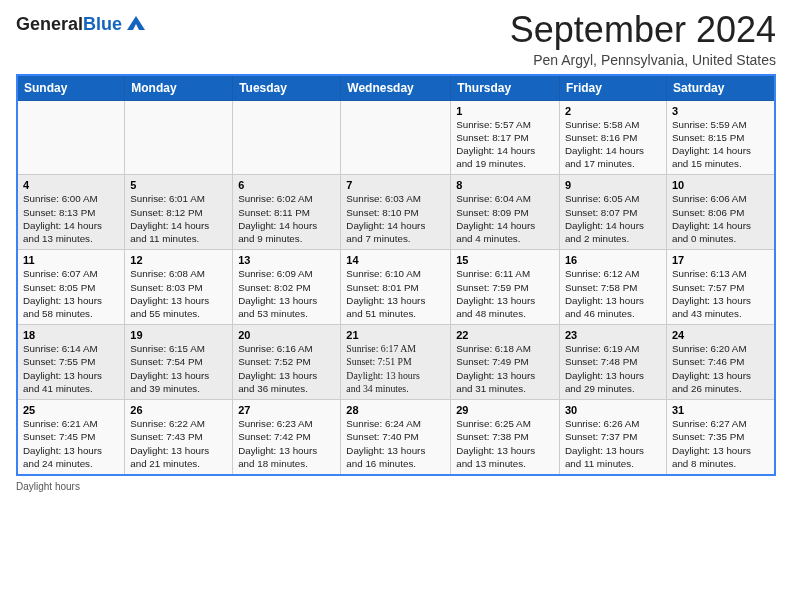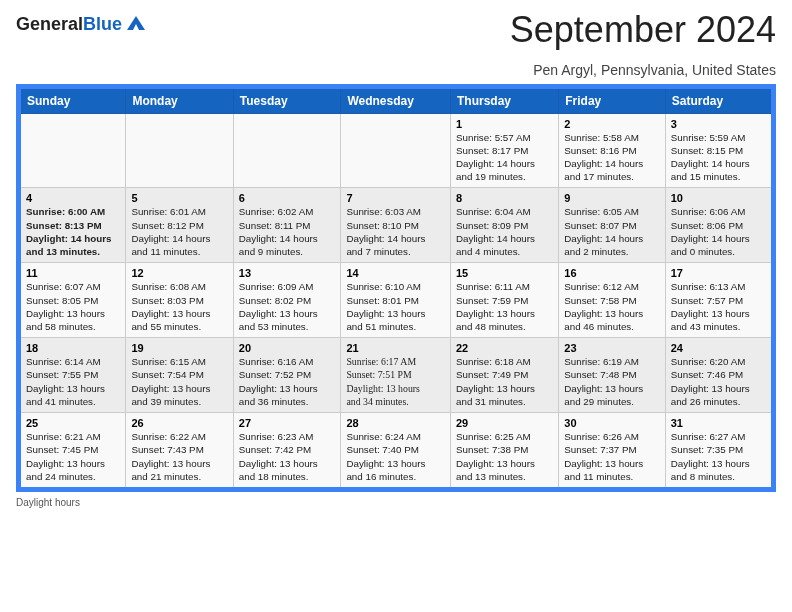--- a/index.html
+++ b/index.html
@@ -30,26 +30,26 @@
     }
     .main-title {
       font-size: 36px;
       font-weight: normal;
       color: #222;
       line-height: 1.1;
     }
     .subtitle {
       font-size: 14px;
       color: #444;
-      margin-top: 12px;
+      margin-top: 2px;
     }
     .calendar {
       width: 100%;
       border-collapse: collapse;
-      border: 5px solid #3b82f6;
+      border: 2px solid #3b82f6;
       font-size: 10.5px;
     }
     .calendar thead th {
       background: #1565c0;
       color: #fff;
       text-align: left;
       padding: 5px 6px;
       font-size: 12px;
       font-weight: bold;
       border: 1px solid #1a5bad;
@@ -150,21 +150,21 @@
             <span class="day-num">3</span>
             <div class="day-info" style="white-space: pre-line;">Sunrise: 5:59 AM
 Sunset: 8:15 PM
 Daylight: 14 hours
 and 15 minutes.</div>
           </td>
         </tr>
         <tr>
           <td>
             <span class="day-num">4</span>
-            <div class="day-info" style="white-space: pre-line; font-weight: bold;">Sunrise: 6:00 AM
+            <div class="day-info" style="white-space: pre-line;">Sunrise: 6:00 AM
 Sunset: 8:13 PM
 Daylight: 14 hours
 and 13 minutes.</div>
           </td>
           <td>
             <span class="day-num">5</span>
             <div class="day-info" style="white-space: pre-line;">Sunrise: 6:01 AM
 Sunset: 8:12 PM
 Daylight: 14 hours
 and 11 minutes.</div>

